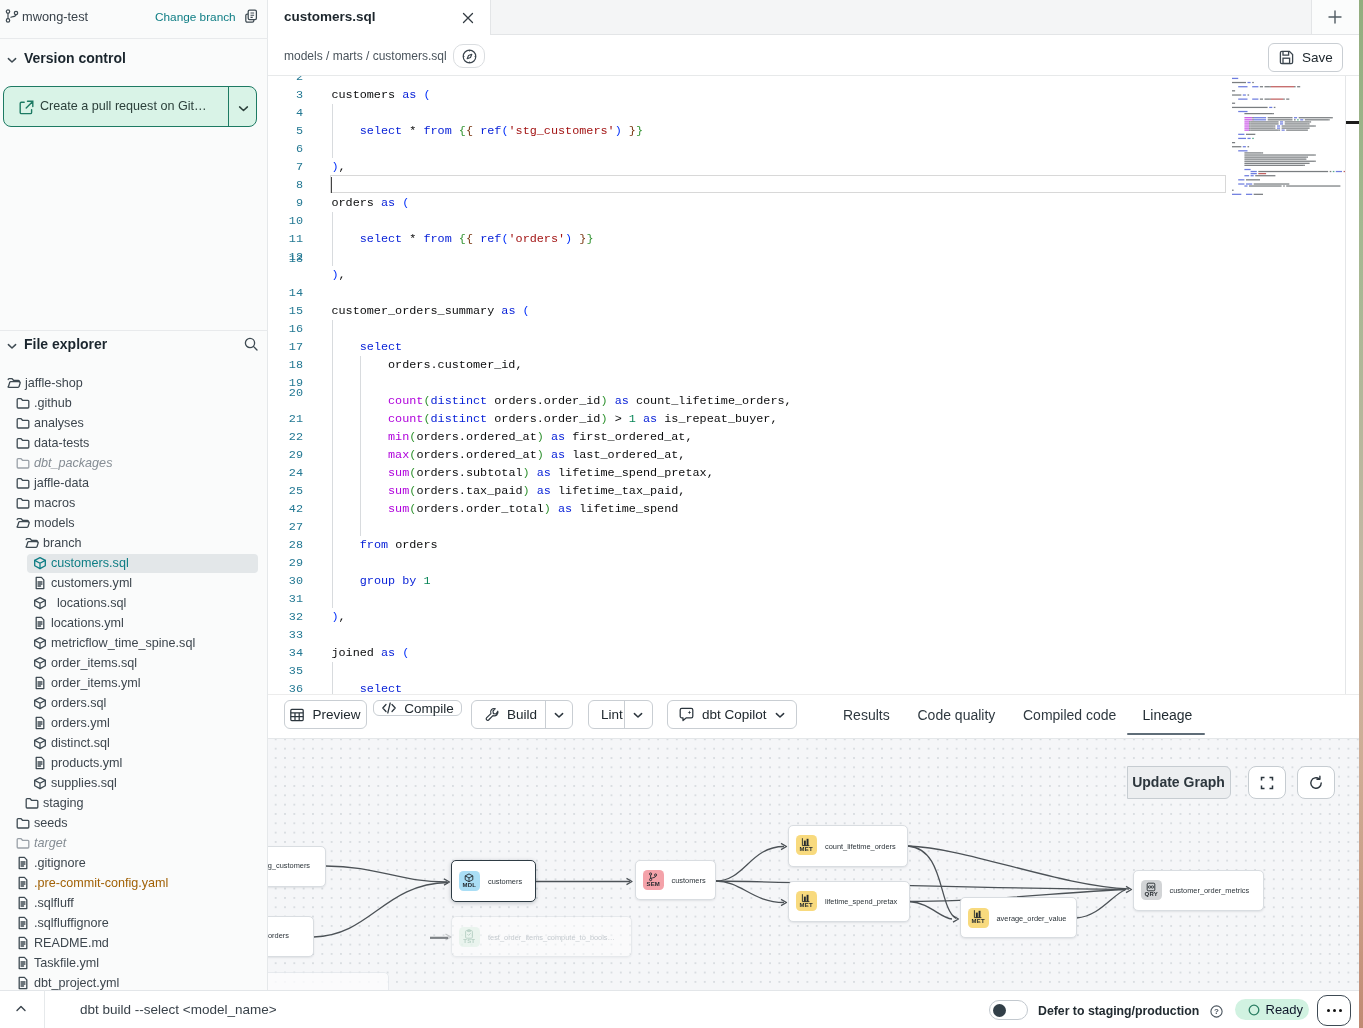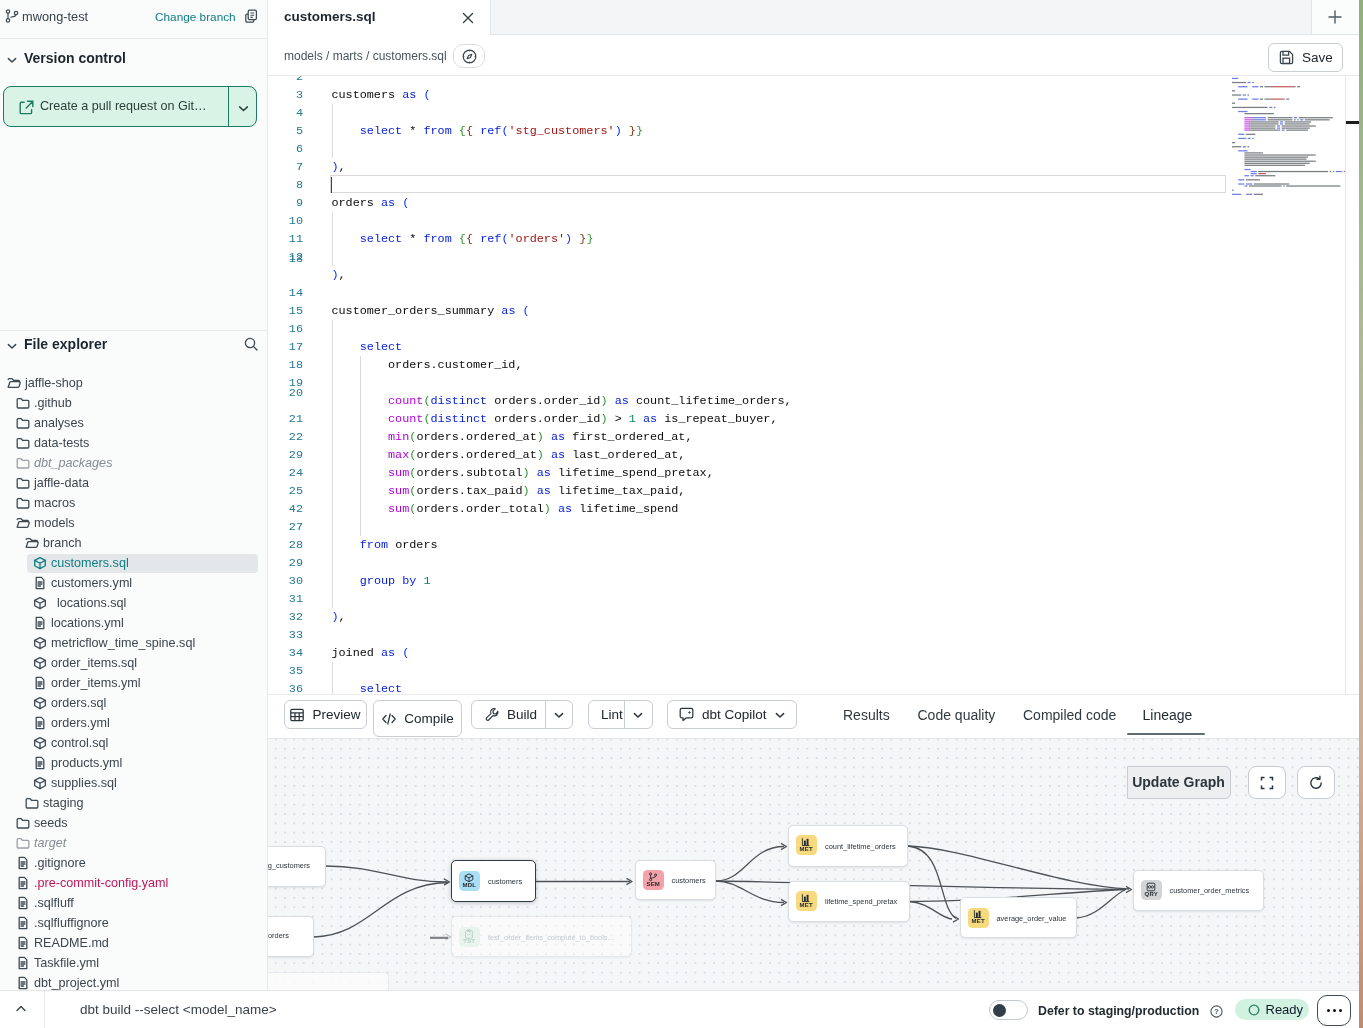--- a/index.html
+++ b/index.html
@@ -130,21 +130,21 @@
 <div style="position:absolute;left:51px;top:693px;font-size:12.6px;line-height:20px;color:#3d464e;white-space:nowrap">orders.sql</div>
 <div style="position:absolute;left:33px;top:716px;width:14px;height:14px"><svg width="14" height="14" viewBox="0 0 14 14" style="">
         <path d="M3.2 1.4h5.2l2.4 2.5v8.7H3.2z" fill="none" stroke="#3e4a52" stroke-width="1.3" stroke-linecap="round" stroke-linejoin="round"></path>
         <path d="M5 6h4M5 8h4M5 10h2.6" fill="none" stroke="#3e4a52" stroke-width="1.3" stroke-linecap="round" stroke-linejoin="round"></path>
       </svg></div>
 <div style="position:absolute;left:51px;top:713px;font-size:12.6px;line-height:20px;color:#3d464e;white-space:nowrap">orders.yml</div>
 <div style="position:absolute;left:33px;top:736px;width:14px;height:14px"><svg width="14" height="14" viewBox="0 0 14 14" style="">
         <path d="M7 1.6 12.3 4.4 12.3 9.8 7 12.6 1.7 9.8 1.7 4.4 Z" fill="none" stroke="#3e4a52" stroke-width="1.3" stroke-linecap="round" stroke-linejoin="round"></path>
         <path d="M1.7 4.4 7 7.2 12.3 4.4 M7 7.2 V12.6" fill="none" stroke="#3e4a52" stroke-width="1.3" stroke-linecap="round" stroke-linejoin="round"></path>
       </svg></div>
-<div style="position:absolute;left:51px;top:733px;font-size:12.6px;line-height:20px;color:#3d464e;white-space:nowrap">control.sql</div>
+<div style="position:absolute;left:51px;top:733px;font-size:12.6px;line-height:20px;color:#3d464e;white-space:nowrap">distinct.sql</div>
 <div style="position:absolute;left:33px;top:756px;width:14px;height:14px"><svg width="14" height="14" viewBox="0 0 14 14" style="">
         <path d="M3.2 1.4h5.2l2.4 2.5v8.7H3.2z" fill="none" stroke="#3e4a52" stroke-width="1.3" stroke-linecap="round" stroke-linejoin="round"></path>
         <path d="M5 6h4M5 8h4M5 10h2.6" fill="none" stroke="#3e4a52" stroke-width="1.3" stroke-linecap="round" stroke-linejoin="round"></path>
       </svg></div>
 <div style="position:absolute;left:51px;top:753px;font-size:12.6px;line-height:20px;color:#3d464e;white-space:nowrap">products.yml</div>
 <div style="position:absolute;left:33px;top:776px;width:14px;height:14px"><svg width="14" height="14" viewBox="0 0 14 14" style="">
         <path d="M7 1.6 12.3 4.4 12.3 9.8 7 12.6 1.7 9.8 1.7 4.4 Z" fill="none" stroke="#3e4a52" stroke-width="1.3" stroke-linecap="round" stroke-linejoin="round"></path>
         <path d="M1.7 4.4 7 7.2 12.3 4.4 M7 7.2 V12.6" fill="none" stroke="#3e4a52" stroke-width="1.3" stroke-linecap="round" stroke-linejoin="round"></path>
       </svg></div>
 <div style="position:absolute;left:51px;top:773px;font-size:12.6px;line-height:20px;color:#3d464e;white-space:nowrap">supplies.sql</div>
@@ -162,21 +162,21 @@
 <div style="position:absolute;left:34px;top:833px;font-size:12.6px;line-height:20px;color:#858d94;font-style:italic;white-space:nowrap">target</div>
 <div style="position:absolute;left:16px;top:856px;width:14px;height:14px"><svg width="14" height="14" viewBox="0 0 14 14" style="">
         <path d="M3.2 1.4h5.2l2.4 2.5v8.7H3.2z" fill="none" stroke="#3e4a52" stroke-width="1.3" stroke-linecap="round" stroke-linejoin="round"></path>
         <path d="M5 6h4M5 8h4M5 10h2.6" fill="none" stroke="#3e4a52" stroke-width="1.3" stroke-linecap="round" stroke-linejoin="round"></path>
       </svg></div>
 <div style="position:absolute;left:34px;top:853px;font-size:12.6px;line-height:20px;color:#3d464e;white-space:nowrap">.gitignore</div>
 <div style="position:absolute;left:16px;top:876px;width:14px;height:14px"><svg width="14" height="14" viewBox="0 0 14 14" style="">
         <path d="M3.2 1.4h5.2l2.4 2.5v8.7H3.2z" fill="none" stroke="#3e4a52" stroke-width="1.3" stroke-linecap="round" stroke-linejoin="round"></path>
         <path d="M5 6h4M5 8h4M5 10h2.6" fill="none" stroke="#3e4a52" stroke-width="1.3" stroke-linecap="round" stroke-linejoin="round"></path>
       </svg></div>
-<div style="position:absolute;left:34px;top:873px;font-size:12.6px;line-height:20px;color:#be185d;white-space:nowrap">.pre-commit-config.yaml</div>
+<div style="position:absolute;left:34px;top:873px;font-size:12.6px;line-height:20px;color:#a16207;white-space:nowrap">.pre-commit-config.yaml</div>
 <div style="position:absolute;left:16px;top:896px;width:14px;height:14px"><svg width="14" height="14" viewBox="0 0 14 14" style="">
         <path d="M3.2 1.4h5.2l2.4 2.5v8.7H3.2z" fill="none" stroke="#3e4a52" stroke-width="1.3" stroke-linecap="round" stroke-linejoin="round"></path>
         <path d="M5 6h4M5 8h4M5 10h2.6" fill="none" stroke="#3e4a52" stroke-width="1.3" stroke-linecap="round" stroke-linejoin="round"></path>
       </svg></div>
 <div style="position:absolute;left:34px;top:893px;font-size:12.6px;line-height:20px;color:#3d464e;white-space:nowrap">.sqlfluff</div>
 <div style="position:absolute;left:16px;top:916px;width:14px;height:14px"><svg width="14" height="14" viewBox="0 0 14 14" style="">
         <path d="M3.2 1.4h5.2l2.4 2.5v8.7H3.2z" fill="none" stroke="#3e4a52" stroke-width="1.3" stroke-linecap="round" stroke-linejoin="round"></path>
         <path d="M5 6h4M5 8h4M5 10h2.6" fill="none" stroke="#3e4a52" stroke-width="1.3" stroke-linecap="round" stroke-linejoin="round"></path>
       </svg></div>
 <div style="position:absolute;left:34px;top:913px;font-size:12.6px;line-height:20px;color:#3d464e;white-space:nowrap">.sqlfluffignore</div>
@@ -464,21 +464,21 @@
 <div style="position:absolute;left:1346px;top:120.5px;width:13px;height:3.5px;background:#1c1c1c"></div>
 <div style="position:absolute;left:268px;top:694px;width:1095px;height:45px;background:#fff;border-top:1px solid #ececec;border-bottom:1px solid #e4e7e9"></div>
 <div class="btn" style="left:283.5px;top:700px;width:83px;height:29px">
     <svg width="16" height="16" viewBox="0 0 16 16" style="">
       <rect x="1.8" y="2.4" width="12.4" height="11.2" rx="1" fill="none" stroke="#2c363e" stroke-width="1.25"></rect>
       <path d="M1.8 5.8h12.4 M6 5.8v7.8 M10.2 5.8v7.8" stroke="#2c363e" stroke-width="1.25"></path>
       <path d="M1.8 9.6h12.4" stroke="#2c363e" stroke-width="1.25"></path>
     </svg>
     <span>Preview</span>
   </div>
-<div class="btn" style="left:373px;top:700px;width:89px;height:37px">
+<div class="btn" style="left:373px;top:700px;width:89px;height:16px">
     <svg width="16" height="16" viewBox="0 0 16 16" style="">
       <path d="M5 4.5 1.8 8 5 11.5 M11 4.5 14.2 8 11 11.5 M9.2 3 6.8 13" fill="none" stroke="#2c363e" stroke-width="1.25" stroke-linecap="round" stroke-linejoin="round"></path>
     </svg>
     <span>Compile</span>
   </div>
 <div class="btn" style="left:471px;top:700px;width:102px;height:29px;justify-content:flex-start;padding-left:12px">
     <svg width="16" height="16" viewBox="0 0 16 16" style="">
       <path d="M13.8 4.2a3.6 3.6 0 0 1-4.9 4.4L4.6 13a1.5 1.5 0 0 1-2.1-2.1l4.4-4.3a3.6 3.6 0 0 1 4.4-4.9L9 4l.4 2.6L12 7z" fill="none" stroke="#2c363e" stroke-width="1.2" stroke-linejoin="round"></path>
     </svg>
     <span>Build</span>

